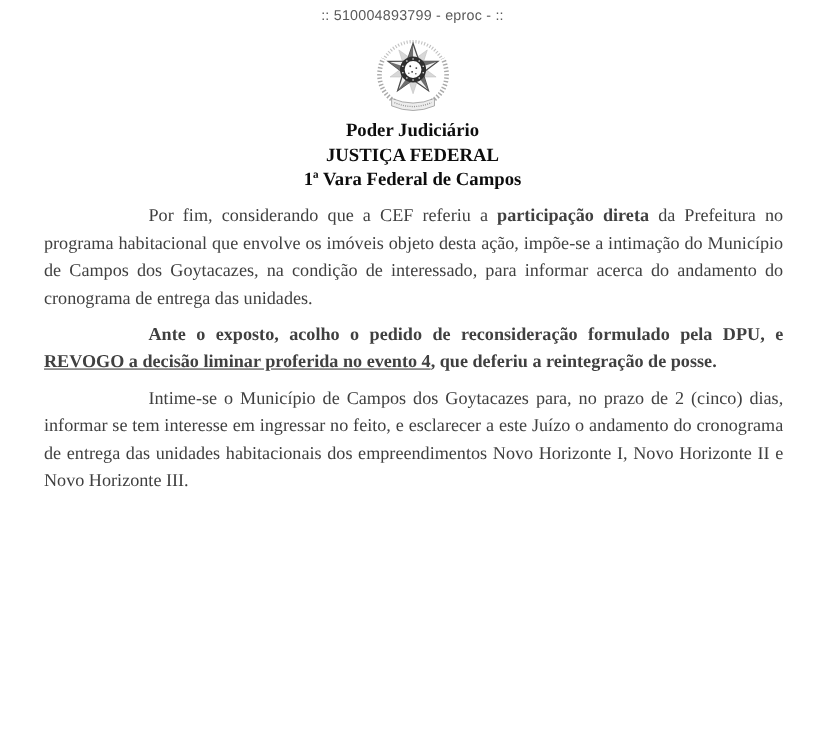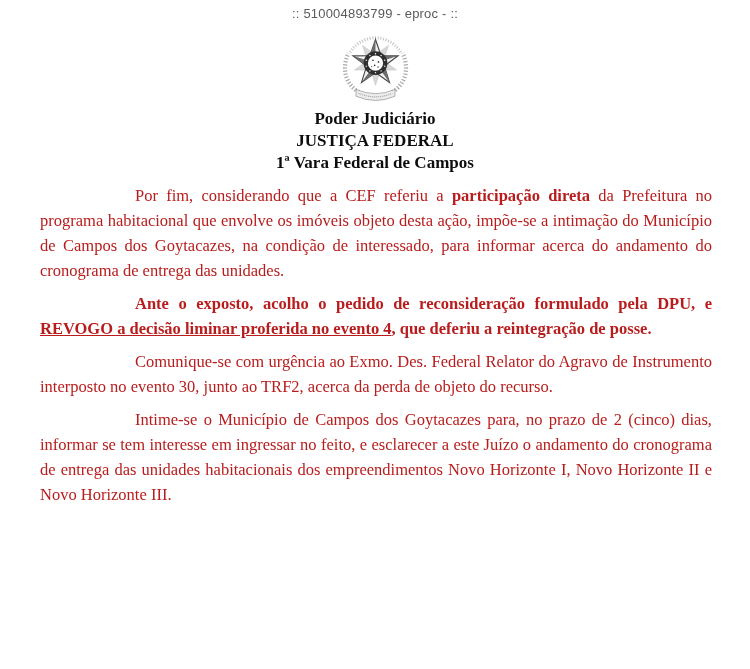--- a/index.html
+++ b/index.html
@@ -32,21 +32,21 @@
     font-weight: bold;
     font-size: 17px;
     line-height: 22px;
     color: #0d0d0d;
   }
   .content {
     margin: 9px 38px 0 40px;
     font-size: 16.5px;
     line-height: 25px;
     text-align: justify;
-    color: #b91c1c;
+    color: #404040;
   }
   .content p {
     margin: 0 0 8px 0;
     text-indent: 95px;
   }
   .content p.bold { font-weight: bold; }
   .underline { text-decoration: underline; }
 </style>
 </head>
 <body>
@@ -106,21 +106,20 @@
     <div>1ª Vara Federal de Campos</div>
   </div>
 
   <div class="content">
 
     <p><span>Por fim, considerando que a CEF referiu a </span><b>participação direta</b><span> da Prefeitura no programa habitacional que envolve os imóveis objeto desta ação, impõe-se a intimação do Município de Campos dos Goytacazes, na condição de interessado, para informar acerca do andamento do cronograma de entrega das unidades.</span></p>
 
     <p class="bold"><span>Ante o exposto, acolho o pedido de reconsideração formulado pela DPU, e </span><span class="underline">REVOGO a decisão liminar proferida no evento 4</span><span>, que deferiu a reintegração de posse.</span></p>
 
 
-    <p>Comunique-se com urgência ao Exmo. Des. Federal Relator do Agravo de Instrumento interposto no evento 30, junto ao TRF2, acerca da perda de objeto do recurso.</p>
 
 
     <p>Intime-se o Município de Campos dos Goytacazes para, no prazo de 2 (cinco) dias, informar se tem interesse em ingressar no feito, e esclarecer a este Juízo o andamento do cronograma de entrega das unidades habitacionais dos empreendimentos Novo Horizonte I, Novo Horizonte II e Novo Horizonte III.</p>
 
 
   </div>
 
 </div>
 
 </body></html>

